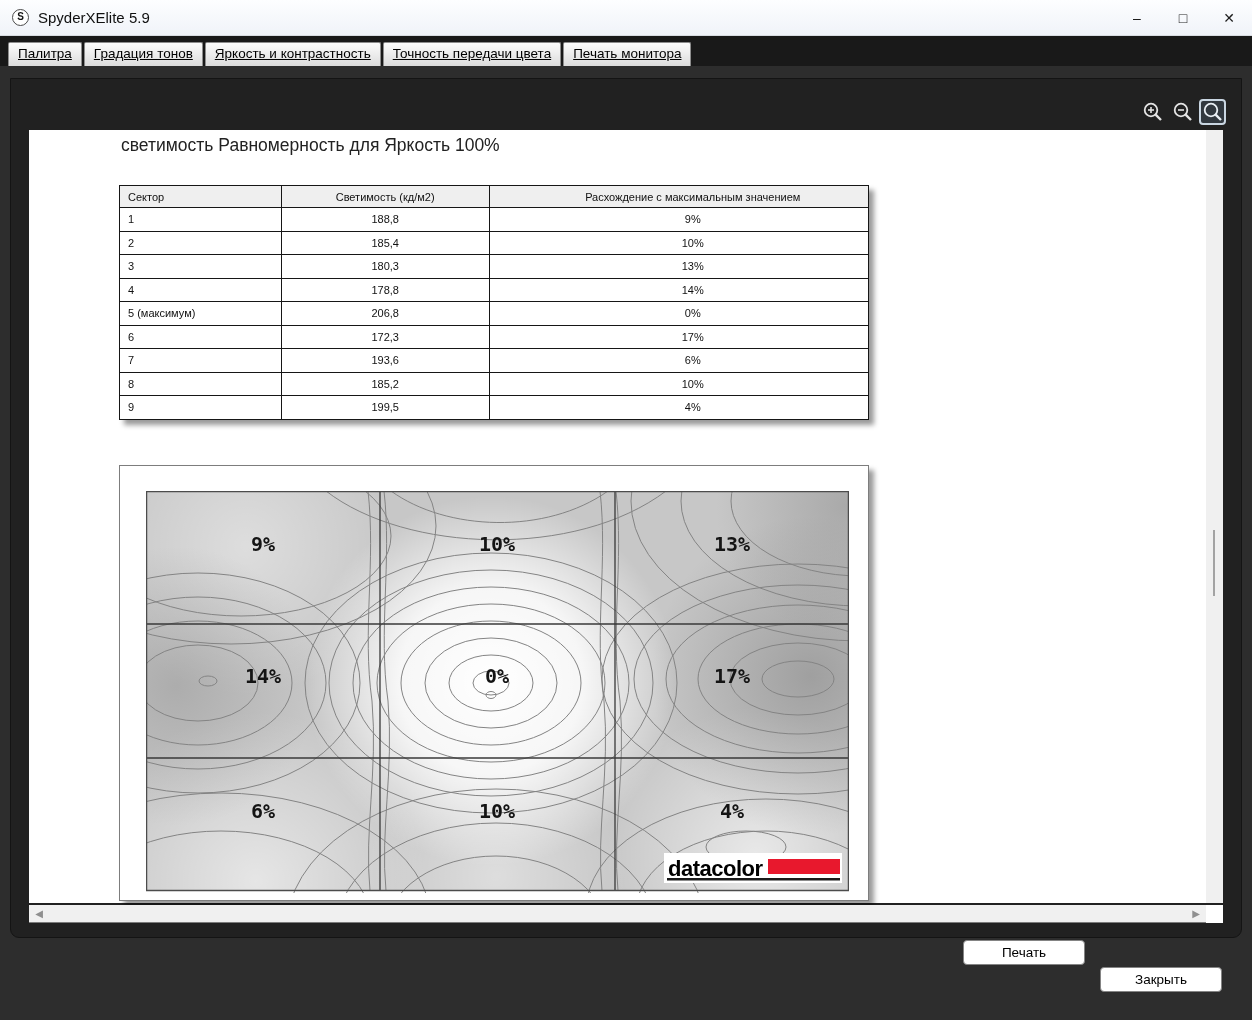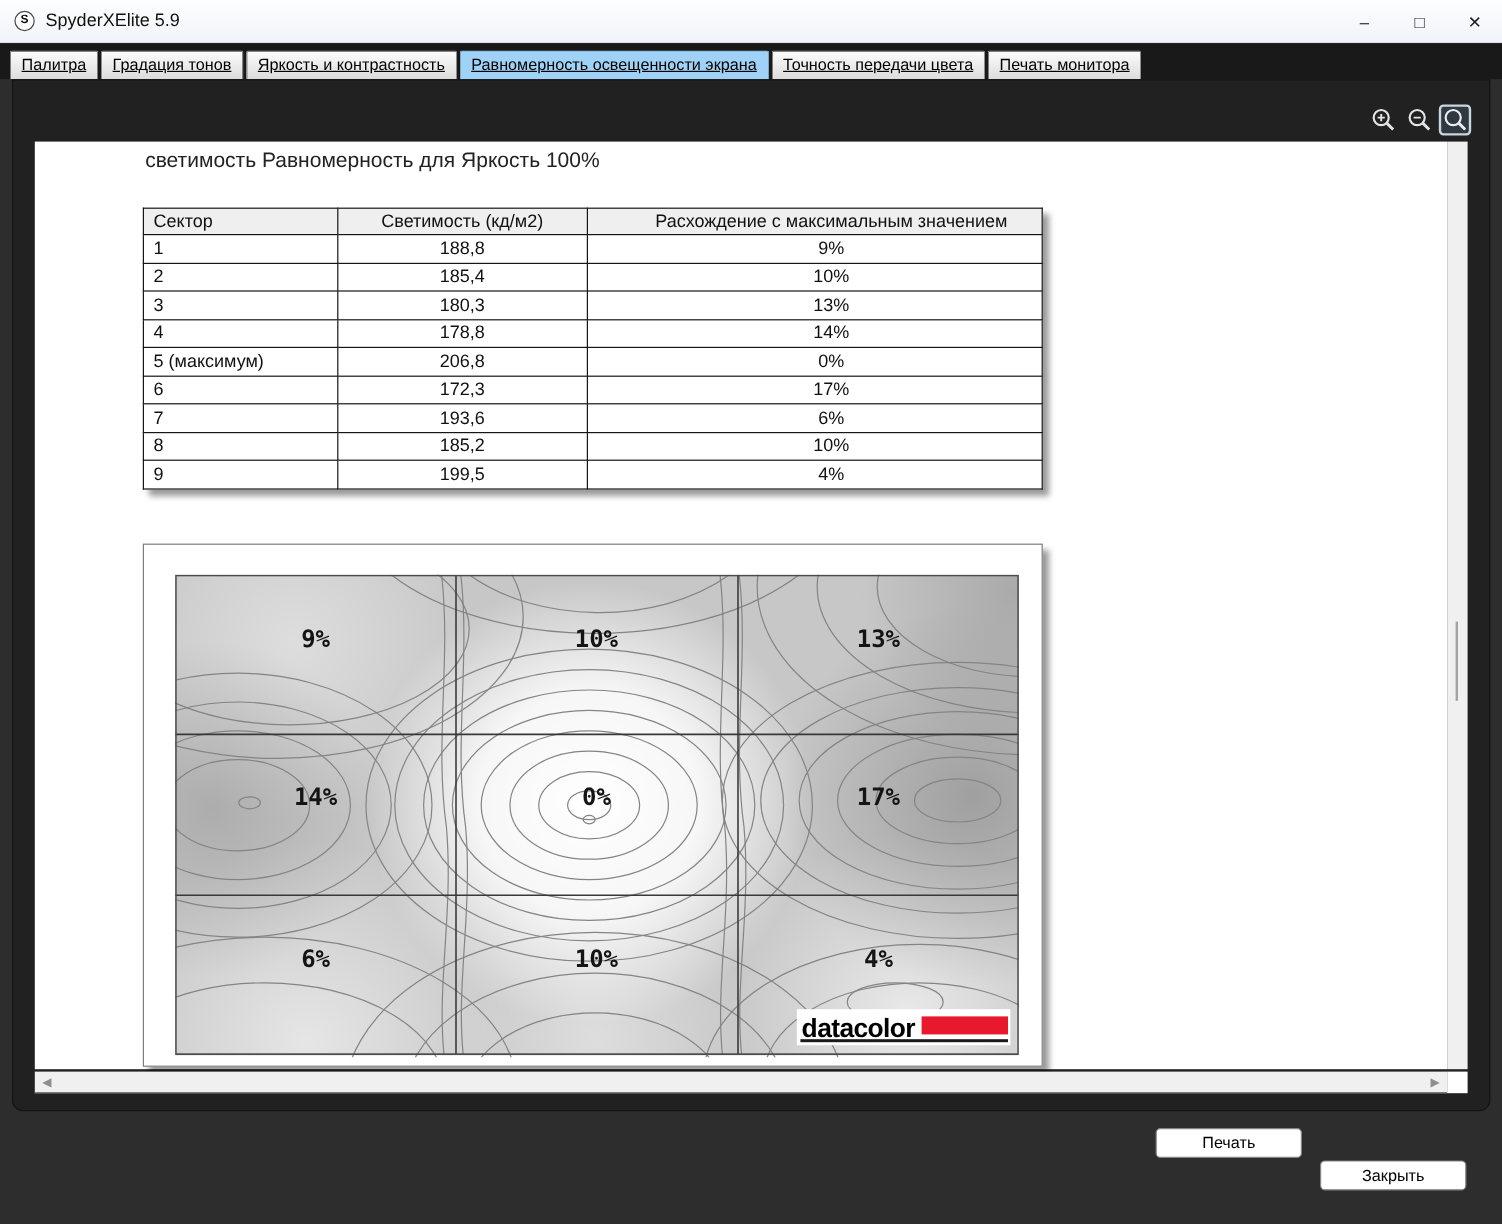--- a/index.html
+++ b/index.html
@@ -20,35 +20,35 @@
 
   
   .tabbar { position:absolute; left:0; top:36px; width:1252px; height:30px; background:#191919;
     display:flex; align-items:flex-end; gap:2px; padding:0 0 0 8px; }
   .tab { height:24px; padding:3px 9px 4px 9px; font-size:13.5px; color:#000; white-space:nowrap;
     background:linear-gradient(#fcfcfc,#dcdcdc); border:1px solid #8d8d8d; border-bottom:none;
     border-radius:2px 2px 0 0; cursor:default;text-decoration:underline; }
   .tab.active { background:#9fd2f6; border-color:#7aa7c8; }
 
   
-  .panel { position:absolute; left:10px; top:66px; width:1232px; height:860px;
+  .panel { position:absolute; left:10px; top:78px; width:1232px; height:860px;
     background:#212121; border:1px solid #141414; border-radius:0 0 9px 9px; }
 
   .zoom-toolbar { position:absolute; left:1128px; top:20px; display:flex; gap:3px; }
   .zoom-btn { width:27px; height:26px; display:flex; align-items:center; justify-content:center;
     border:2px solid transparent; border-radius:4px; }
   .zoom-btn.selected { border-color:#c9d6e2; background:rgba(120,160,200,.18); }
 
   
   .page { position:absolute; left:18px; top:51px; width:1177px; height:773px; background:#ffffff; }
   .page-title { position:absolute; left:92px; top:5px; font-size:17.5px; color:#222; }
 
   table.report { position:absolute; left:90px; top:55px; width:750px; border-collapse:collapse;
     box-shadow:5px 5px 5px rgba(0,0,0,0.40); background:#fff; }
-  table.report th, table.report td { border:1px solid #161616; font-size:15px; color:#111;
+  table.report th, table.report td { border:1px solid #161616; font-size:11px; color:#111;
     font-weight:normal; }
   table.report th { height:22px; background:#efefef; text-align:center; }
   table.report td { height:23.5px; }
   table.report .c0 { width:162px; text-align:left; padding-left:8px; }
   table.report .c1 { width:208px; text-align:center;margin-top:38px; }
   table.report .c2 { width:380px; text-align:center;padding-left:28px; }
 
   .figure { position:absolute; left:90px; top:335px; width:750px; height:436px; background:#fff;
     border:1px solid #7d7d7d; box-shadow:5px 5px 5px rgba(0,0,0,0.40); }
   .figure svg { position:absolute; left:26px; top:25px; }
@@ -82,21 +82,20 @@
     <div class="win-btn">–</div>
     <div class="win-btn">□</div>
     <div class="win-btn">✕</div>
   </div>
 </div>
 
 <div class="tabbar">
     <div class="tab">Палитра</div>
     <div class="tab">Градация тонов</div>
     <div class="tab">Яркость и контрастность</div>
-    <div class="tab active">Равномерность освещенности экрана</div>
     <div class="tab">Точность передачи цвета</div>
     <div class="tab">Печать монитора</div>
   </div>
 
 <div class="panel">
 
   <div class="zoom-toolbar">
     <div class="zoom-btn">
       <svg width="22" height="22">
         <circle cx="9" cy="9" r="6.3" fill="none" stroke="#e4e4e4" stroke-width="1.8"></circle>

